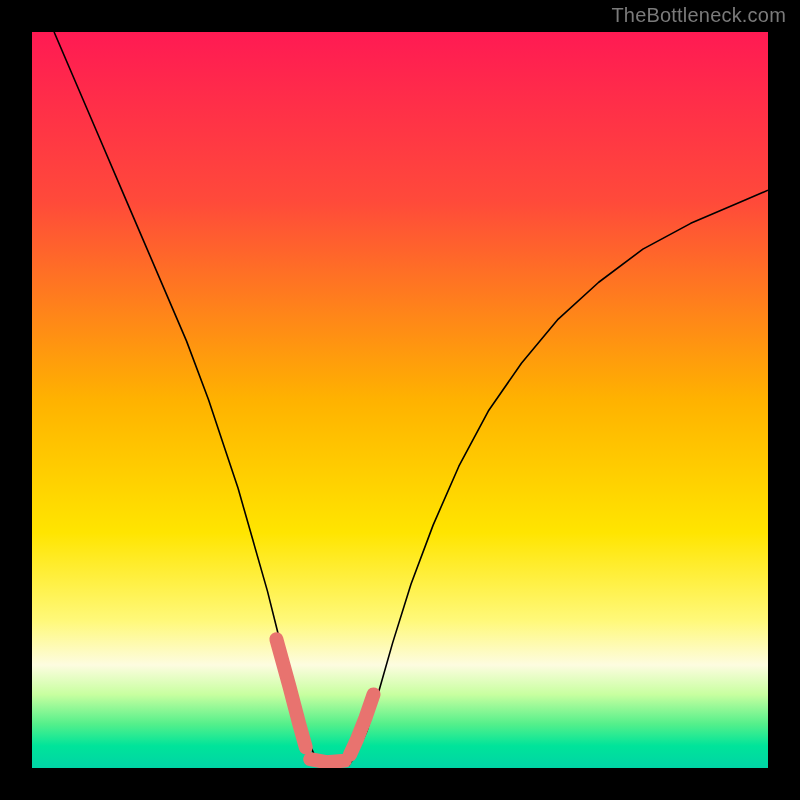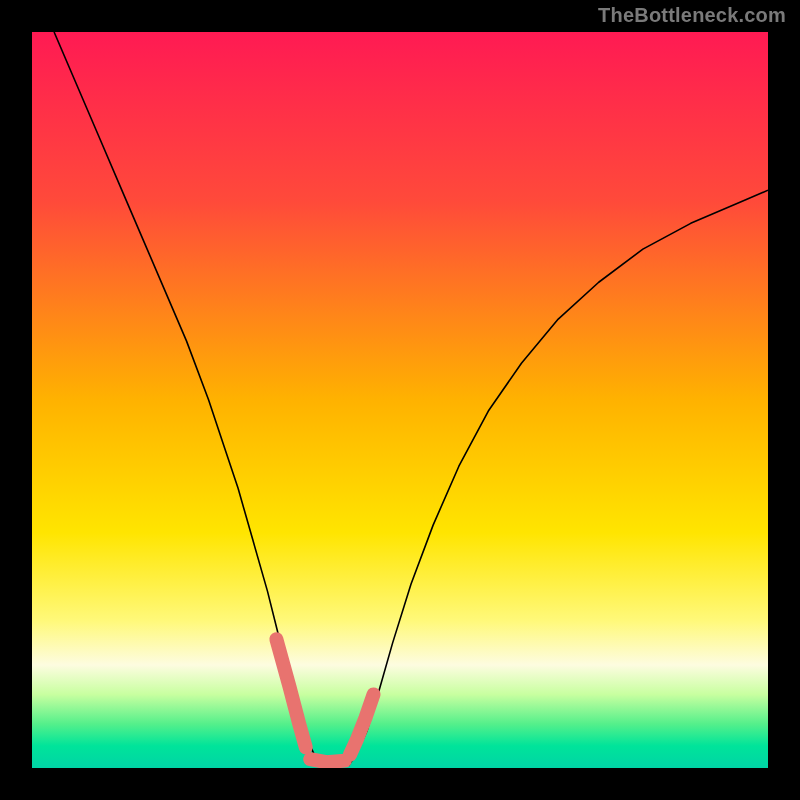--- a/index.html
+++ b/index.html
@@ -18,21 +18,21 @@
     width: 800px;
     height: 800px;
     background: #000;
   }
   .watermark {
     position: absolute;
     top: 4px;
     right: 14px;
     color: #7a7a7a;
     font-size: 20px;
-    font-weight: 700;
+    font-weight: 400;
     letter-spacing: 0.2px;
     user-select: none;
     margin-left: 16px;
   }
   svg {
     position: absolute;
     left: 0;
     top: 0;
   }
 </style>

